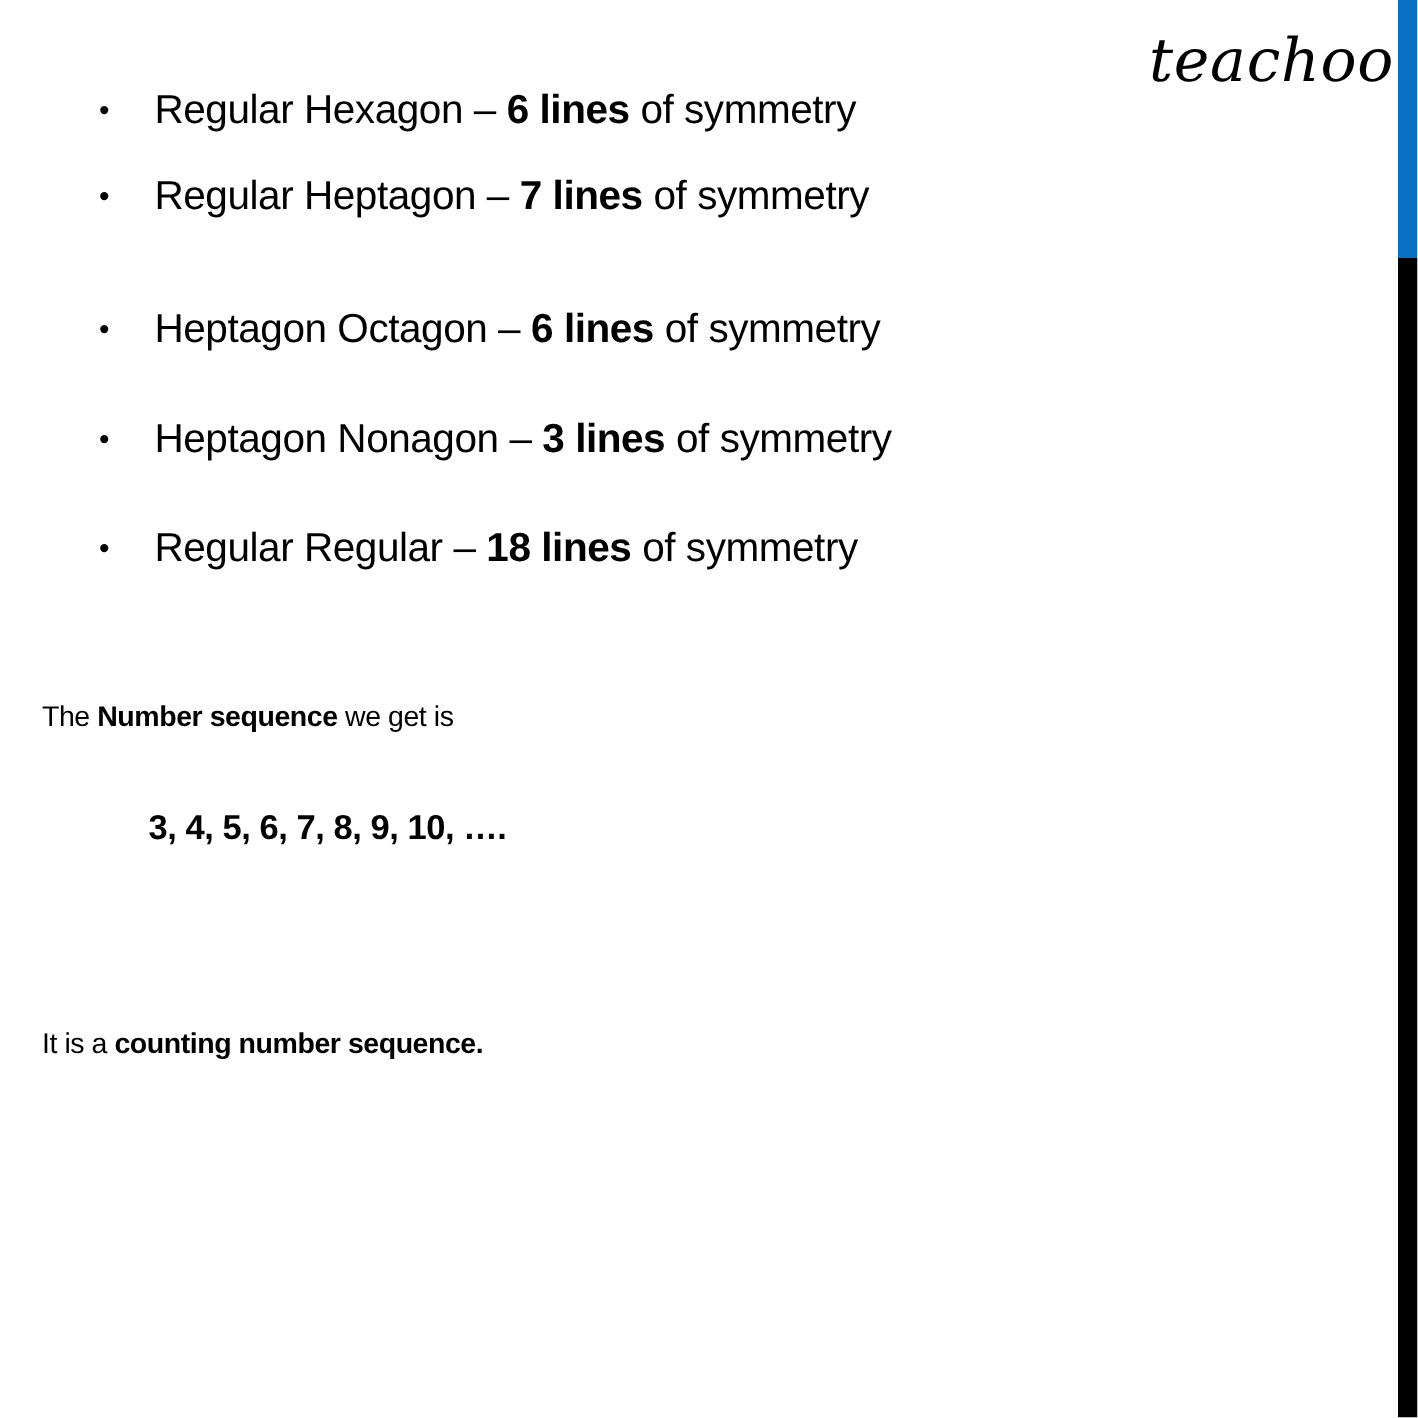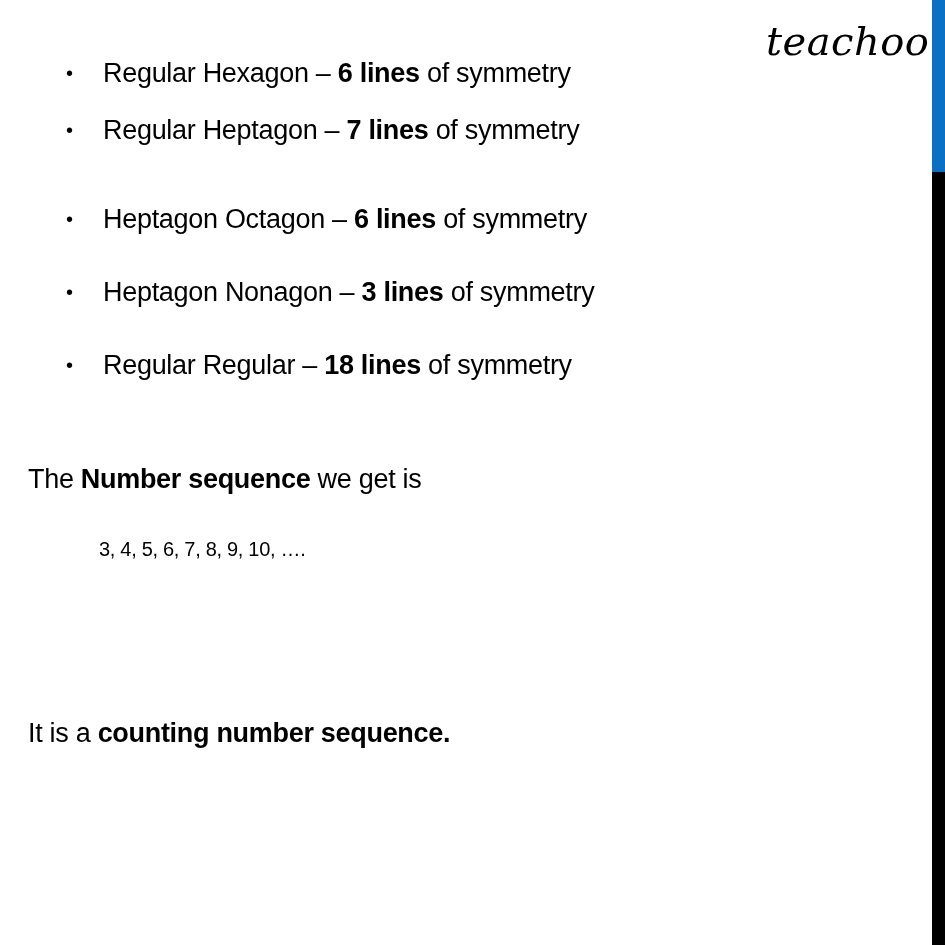--- a/index.html
+++ b/index.html
@@ -12,22 +12,22 @@
     position: absolute; left: 66px; font-size: 27px; line-height: 30px; white-space: nowrap;
     letter-spacing: -0.3px;
     margin-top: 32px;
   }
   .bullet-dot { display: inline-block; width: 37px; font-size: 20px; vertical-align: 2px; }
   .bold { font-weight: bold; }
   .logo {
     position: absolute; left: 766px; top: 18px; font-family: "DejaVu Serif", serif;
     font-style: italic; font-weight: normal; font-size: 40px; letter-spacing: 0.5px;
   }
-  .para { position: absolute; left: 28px; font-size: 27px; line-height: 30px; white-space: nowrap; letter-spacing: -0.3px; }
-  .seq { position: absolute; left: 99px; top: 538px; font-size: 20px; font-weight: normal; white-space: nowrap; letter-spacing: -0.3px; }
+  .para { position: absolute; left: 28px; font-size: 19px; line-height: 30px; white-space: nowrap; letter-spacing: -0.3px; }
+  .seq { position: absolute; left: 99px; top: 538px; font-size: 23px; font-weight: bold; white-space: nowrap; letter-spacing: -0.3px; }
   .sidebar-blue { position: absolute; left: 932px; top: 0; width: 13px; height: 172px; background: #0a70c4; }
   .sidebar-black { position: absolute; left: 932px; top: 172px; width: 13px; height: 773px; background: #000; }
 </style>
 </head>
 <body>
 
 <div class="bullet-list">
   <div class="bullet-item" style="top:26px">
     <span class="bullet-dot">•</span><span>Regular Hexagon – </span><span class="bold">6 lines</span><span> of symmetry</span>
   </div>
@@ -46,18 +46,18 @@
 </div>
 
 <div class="logo">teachoo</div>
 
 <div class="para" style="top:464px">
   <span>The </span><span class="bold">Number sequence</span><span> we get is</span>
 </div>
 
 <div class="seq">3, 4, 5, 6, 7, 8, 9, 10, ….</div>
 
-<div class="para" style="top:718px">
+<div class="para" style="top:682px">
   <span>It is a </span><span class="bold">counting number sequence.</span>
 </div>
 
 <div class="sidebar-blue"></div>
 <div class="sidebar-black"></div>
 
 </body></html>

